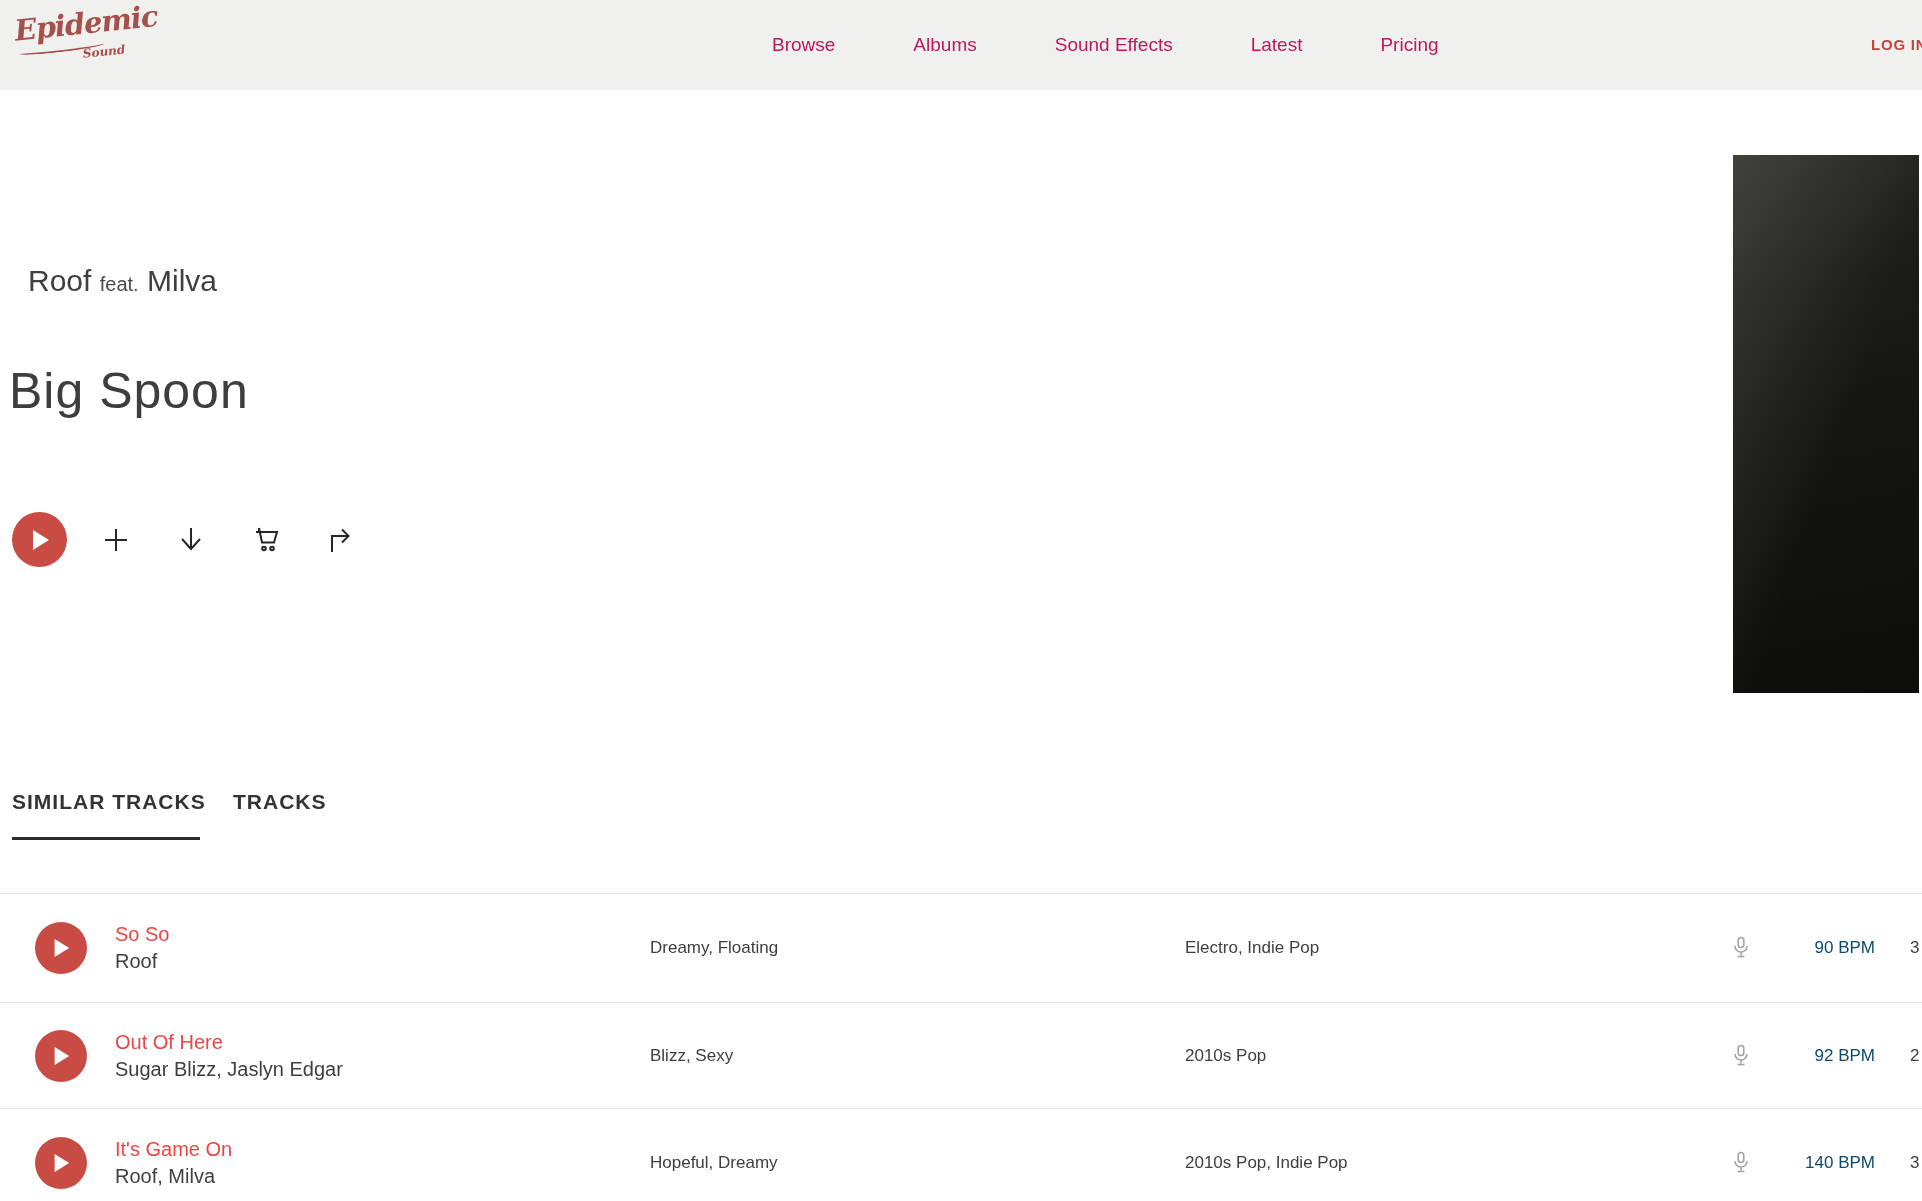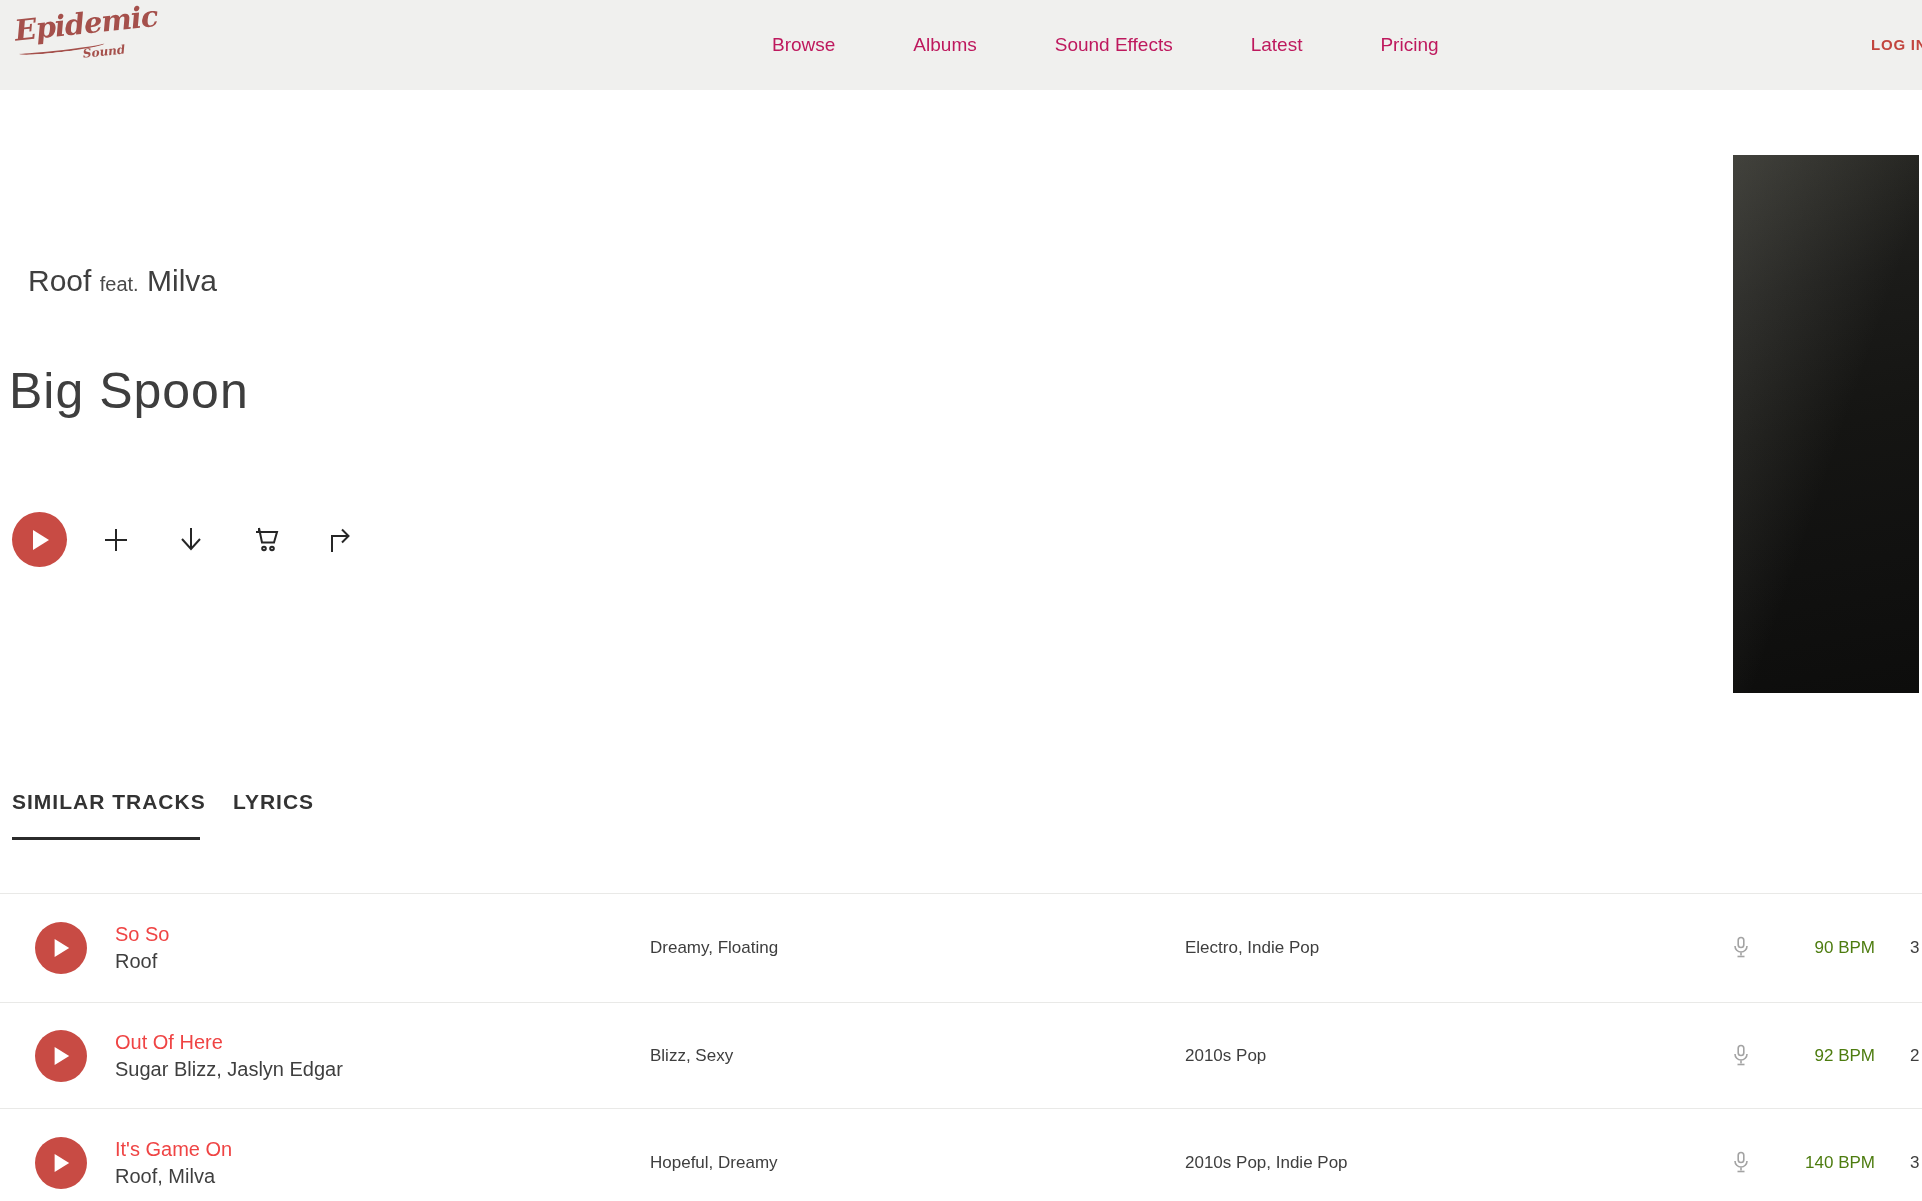--- a/index.html
+++ b/index.html
@@ -67,21 +67,21 @@
   .row-1 { top:893px; } .row-2 { top:1002px; height:106px; } .row-3 { top:1108px; }
   .play-row { left:35px; top:50%; transform:translateY(-50%); width:52px; height:52px; }
   .row .titles { position:absolute; left:115px; top:50%; transform:translateY(-50%); line-height:27px; font-size:20px; }
   .row .t-title { font-weight:normal; color:#ef4444; }
   .row .t-artists { color:#3f3f3f; }
   .cell { position:absolute; top:50%; transform:translateY(-50%); font-size:17px; color:#3e3e3e; white-space:nowrap; }
   .c-moods { left:650px; }
   .c-genres { left:1185px; }
   .mic { position:absolute; left:1728px; top:50%; transform:translateY(-50%);
          width:26px; height:26px; color:var(--muted_icon,#a3a3a3); }
-  .c-bpm { left:1700px; width:175px; text-align:right; color:#4d7c0f; }
+  .c-bpm { left:1700px; width:175px; text-align:right; color:#0c4a6e; }
   .c-duration { left:1910px; color:#3e3e3e; }
 </style>
 </head>
 <body>
 
 <div class="screen">
 
   <header class="nav">
     <div class="logo">
       <span class="logo-main">Epidemic</span>
@@ -139,21 +139,21 @@
           <path d="M7 28 V12 H23"></path>
           <path d="M17 5.5 L23.5 12 L17 18.5"></path>
         </svg>
     </span>
   </div>
 
   <div class="album-art"></div>
 
   <div class="tabs">
     <span class="tab tab-similar">SIMILAR TRACKS</span>
-    <span class="tab tab-lyrics">LYRICS</span>
+    <span class="tab tab-lyrics">TRACKS</span>
     <span class="tab-underline"></span>
   </div>
 
   <div class="row row-1">
     <div class="play-btn play-row">
       <span>
           <svg width="20" height="22" viewBox="0 0 22 24">
             <polygon points="4,2 20,12 4,22" fill="#ffffff"></polygon>
           </svg>
         </span>

